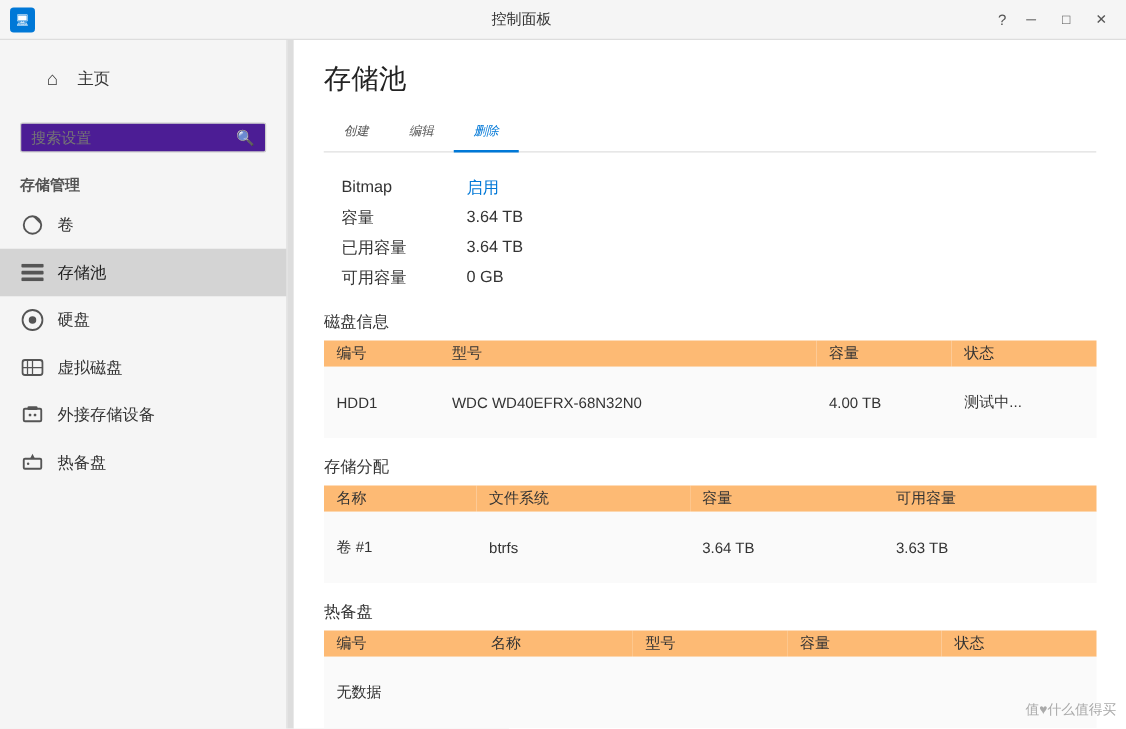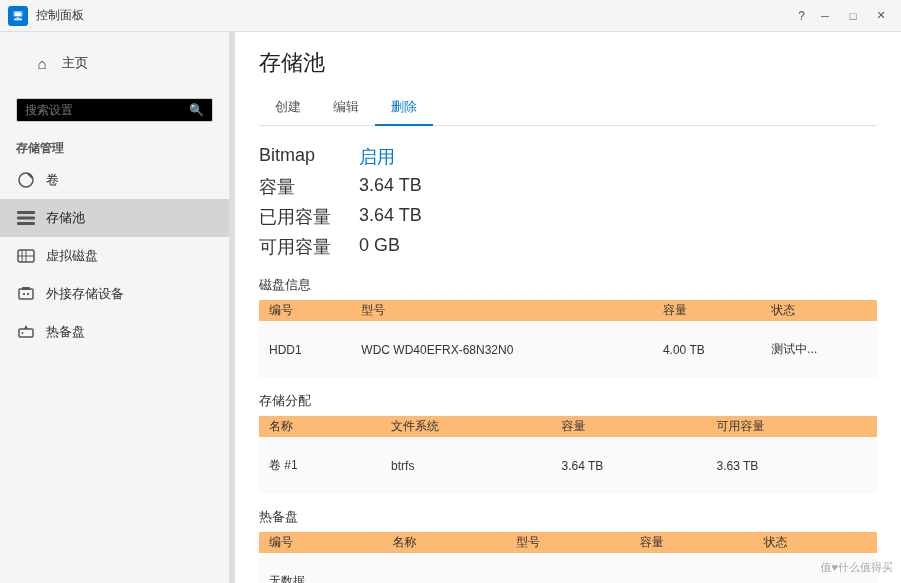--- a/index.html
+++ b/index.html
@@ -33,20 +33,21 @@
       display: flex;
       align-items: center;
       justify-content: center;
       color: white;
       font-size: 10px;
     }
     .title-bar-text {
       flex: 1;
       font-size: 12px;
       color: #333;
+      text-align: center;
     }
     .title-bar-controls {
       display: flex;
       gap: 4px;
       align-items: center;
     }
     .title-bar-btn {
       width: 24px;
       height: 20px;
       display: flex;
@@ -81,21 +82,21 @@
     }
     .sidebar-header {
       padding: 12px 16px 8px 16px;
     }
     .search-box {
       margin: 8px 16px;
       display: flex;
       align-items: center;
       border: 1px solid #ccc;
       border-radius: 2px;
-      background: #000000;
+      background: #4c1d95;
       padding: 4px 8px;
       gap: 2px;
     }
     .search-box input {
       border: none;
       outline: none;
       font-size: 12px;
       flex: 1;
       background: transparent;
       color: #999;
@@ -152,43 +153,45 @@
       margin-bottom: 12px;
     }
     .tabs {
       display: flex;
       gap: 0;
       border-bottom: 1px solid #e0e0e0;
       margin-bottom: 0;
     }
     .tab {
       padding: 8px 16px;
-      font-size: 13px;
+      font-size: 10px;
       cursor: pointer;
       color: #555;
       border-bottom: 2px solid transparent;
       margin-bottom: -1px;
+      font-style: italic;
     }
     .tab.active {
       color: #0078d7;
       border-bottom: 2px solid #0078d7;
     }
 
     
     .content-body {
       flex: 1;
       overflow-y: auto;
       padding: 16px 24px;
     }
 
     
     .info-row {
       display: flex;
       padding: 3px 0;
-      font-size: 18px;
+      font-size: 13px;
+      margin-left: 14px;
     }
     .info-label {
       width: 100px;
       color: #333;
     }
     .info-value {
       color: #333;
     }
     .info-value.blue { color: #0078d7; }
 
@@ -291,20 +294,29 @@
         <div class="nav-icon">
           <svg width="18" height="14" viewBox="0 0 18 14">
               <rect x="0" y="0" width="18" height="3" rx="1" fill="#555"></rect>
               <rect x="0" y="5.5" width="18" height="3" rx="1" fill="#555"></rect>
               <rect x="0" y="11" width="18" height="3" rx="1" fill="#555"></rect>
             </svg>
         </div>
         <span class="nav-label">存储池</span>
       </div>
 
+      <div class="nav-item">
+        <div class="nav-icon">
+          <svg width="18" height="18" viewBox="0 0 18 18">
+              <circle cx="9" cy="9" r="8" fill="none" stroke="#555" stroke-width="1.5"></circle>
+              <circle cx="9" cy="9" r="3" fill="#555"></circle>
+            </svg>
+        </div>
+        <span class="nav-label">硬盘</span>
+      </div>
 
       <div class="nav-item">
         <div class="nav-icon">
           <svg width="18" height="18" viewBox="0 0 18 18">
               <rect x="1" y="3" width="16" height="12" rx="2" fill="none" stroke="#555" stroke-width="1.5"></rect>
               <line x1="5" y1="3" x2="5" y2="15" stroke="#555" stroke-width="1"></line>
               <line x1="9" y1="3" x2="9" y2="15" stroke="#555" stroke-width="1"></line>
               <line x1="1" y1="9" x2="17" y2="9" stroke="#555" stroke-width="1"></line>
             </svg>
         </div>

